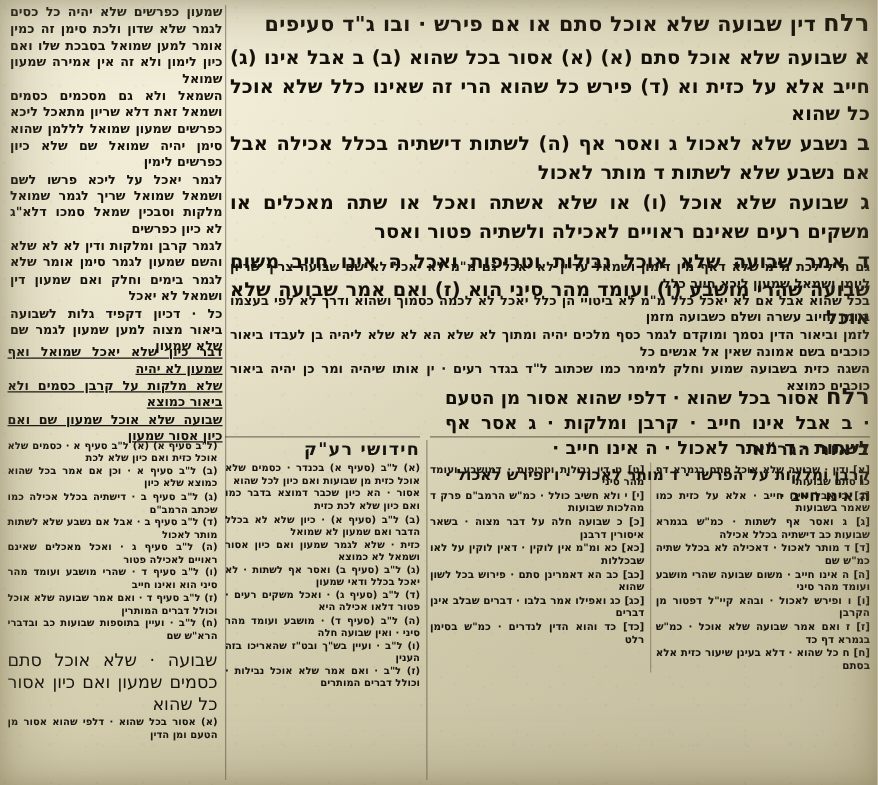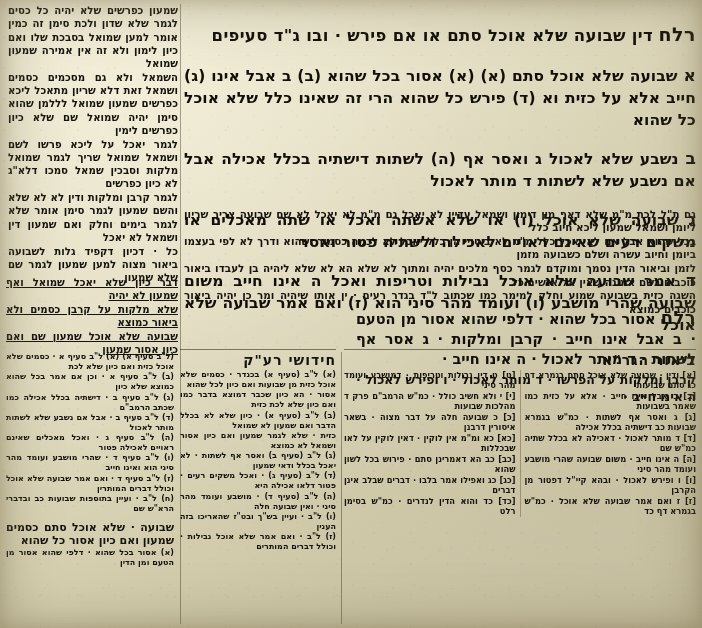--- a/index.html
+++ b/index.html
@@ -68,21 +68,21 @@
   #main-body .hdr {
     font-size: 16.5px;
     font-weight: 700;
     letter-spacing: 0.3px;
   }
   #main-body .siman {
     font-size: 19px;
     font-weight: 700;
     letter-spacing: 0.5px;
   }
-  #main-body p { margin: 15px 0 1px 0; }
+  #main-body p { margin: 0 0 1px 0; }
 
   
   #right-col {
     top: 4px;
     right: 524px;
     width: 172px;
     height: 268px;
     font-size: 10.2px;
     line-height: 1.30;
     font-weight: 600;
@@ -261,20 +261,21 @@
   <div class="zone heb" id="col-beur">
     <div class="col-head">ביאור הגר"א</div>
     <div class="tiny twocol">
       <p>[א] ודין · שבועה שלא אוכל סתם בגמרא דף כג סתם שבועות</p>
       <p>[ב] ב אבל אינו חייב · אלא על כזית כמו שאמר בשבועות</p>
       <p>[ג] ג ואסר אף לשתות · כמ"ש בגמרא שבועות כב דישתיה בכלל אכילה</p>
       <p>[ד] ד מותר לאכול · דאכילה לא בכלל שתיה כמ"ש שם</p>
       <p>[ה] ה אינו חייב · משום שבועה שהרי מושבע ועומד מהר סיני</p>
       <p>[ו] ו ופירש לאכול · ובהא קיי"ל דפטור מן הקרבן</p>
       <p>[ז] ז ואם אמר שבועה שלא אוכל · כמ"ש בגמרא דף כד</p>
+      <p>[ח] ח כל שהוא · דלא בעינן שיעור כזית אלא בסתם</p>
       <p>[ט] ט דין נבילות וטריפות · דמושבע ועומד מהר סיני</p>
       <p>[י] י ולא חשיב כולל · כמ"ש הרמב"ם פרק ד מהלכות שבועות</p>
       <p>[כ] כ שבועה חלה על דבר מצוה · בשאר איסורין דרבנן</p>
       <p>[כא] כא ומ"מ אין לוקין · דאין לוקין על לאו שבכללות</p>
       <p>[כב] כב הא דאמרינן סתם · פירוש בכל לשון שהוא</p>
       <p>[כג] כג ואפילו אמר בלבו · דברים שבלב אינן דברים</p>
       <p>[כד] כד והוא הדין לנדרים · כמ"ש בסימן רלט</p>
     </div>
   </div>
 
@@ -297,20 +298,20 @@
     <div class="tiny">
       <p>(ל"ב סעיף א) (א) ל"ב סעיף א · כסמים שלא אוכל כזית ואם כיון שלא לכת</p>
       <p>(ב) ל"ב סעיף א · וכן אם אמר בכל שהוא כמוצא שלא כיון</p>
       <p>(ג) ל"ב סעיף ב · דישתיה בכלל אכילה כמו שכתב הרמב"ם</p>
       <p>(ד) ל"ב סעיף ב · אבל אם נשבע שלא לשתות מותר לאכול</p>
       <p>(ה) ל"ב סעיף ג · ואכל מאכלים שאינם ראויים לאכילה פטור</p>
       <p>(ו) ל"ב סעיף ד · שהרי מושבע ועומד מהר סיני הוא ואינו חייב</p>
       <p>(ז) ל"ב סעיף ד · ואם אמר שבועה שלא אוכל וכולל דברים המותרין</p>
       <p>(ח) ל"ב · ועיין בתוספות שבועות כב ובדברי הרא"ש שם</p>
       <p style="height:6px"></p>
-      <p style="font-size:11px;font-weight:700;">שבועה · שלא אוכל סתם כסמים שמעון ואם כיון אסור כל שהוא</p>
+      <p style="font-size:14px;font-weight:400;">שבועה · שלא אוכל סתם כסמים שמעון ואם כיון אסור כל שהוא</p>
       <p>(א) אסור בכל שהוא · דלפי שהוא אסור מן הטעם ומן הדין</p>
     </div>
   </div>
 
   <div id="grain"></div>
   <div id="vignette"></div>
 </div>
 
 </body></html>

